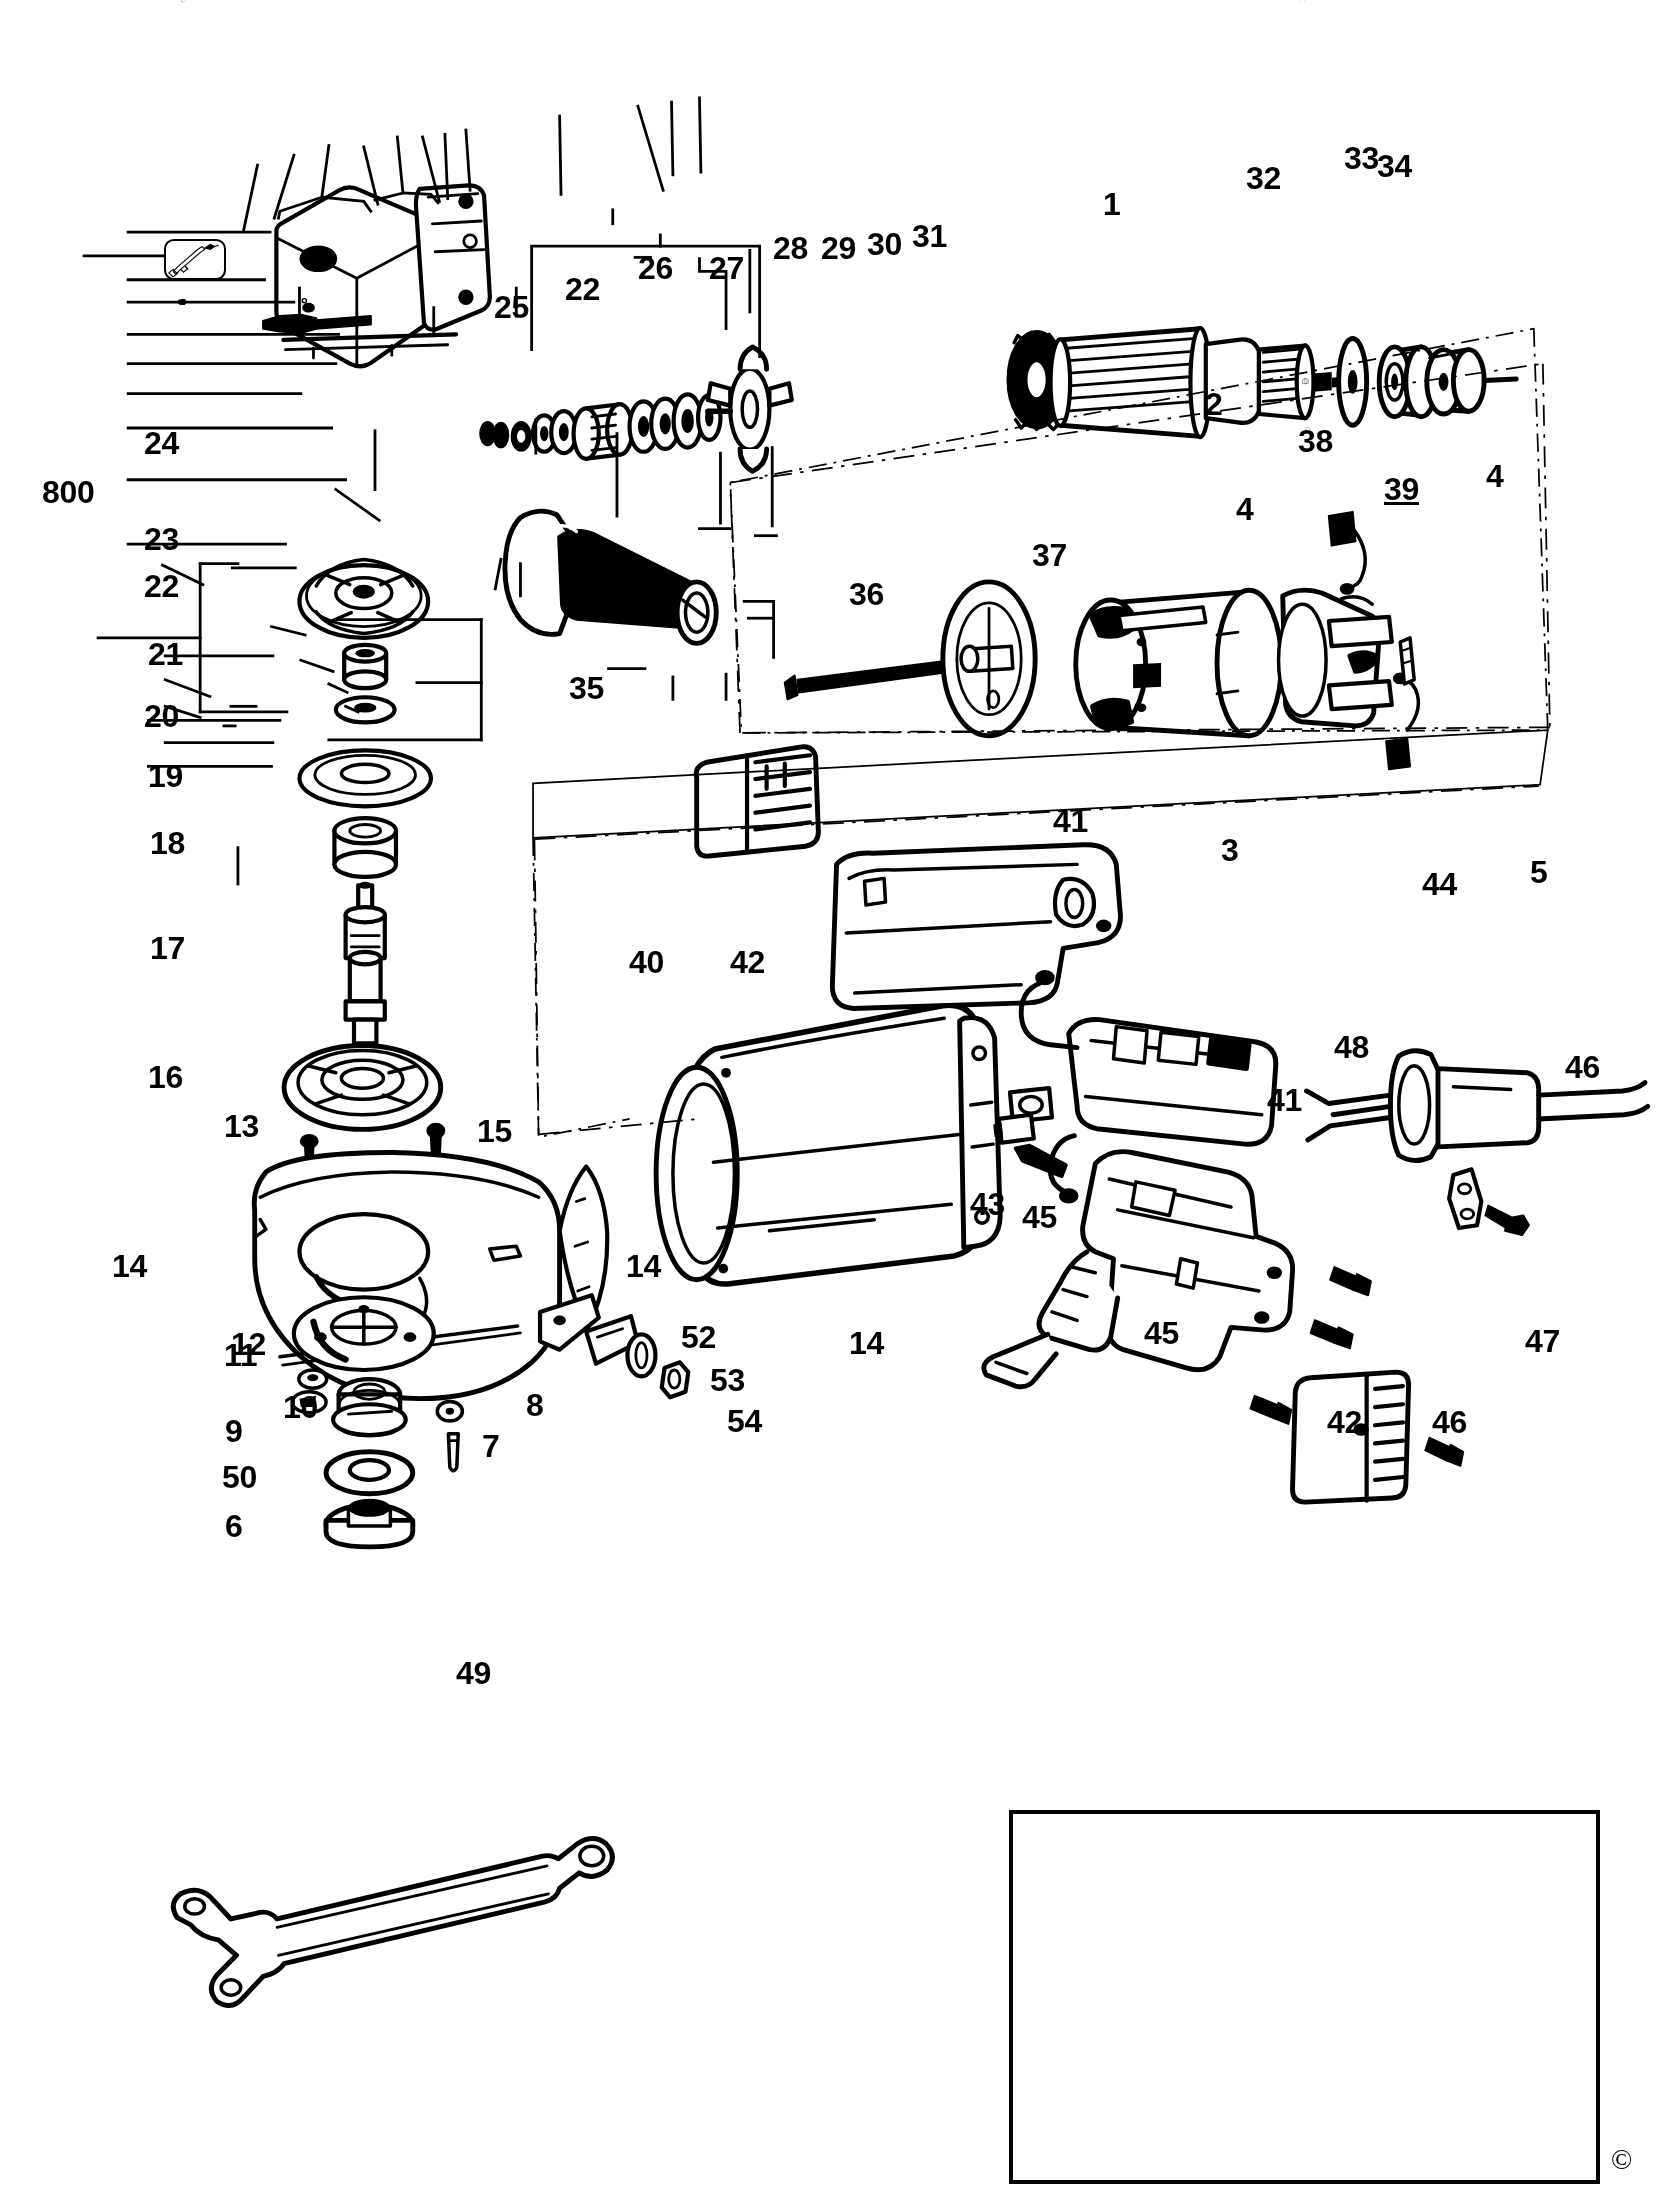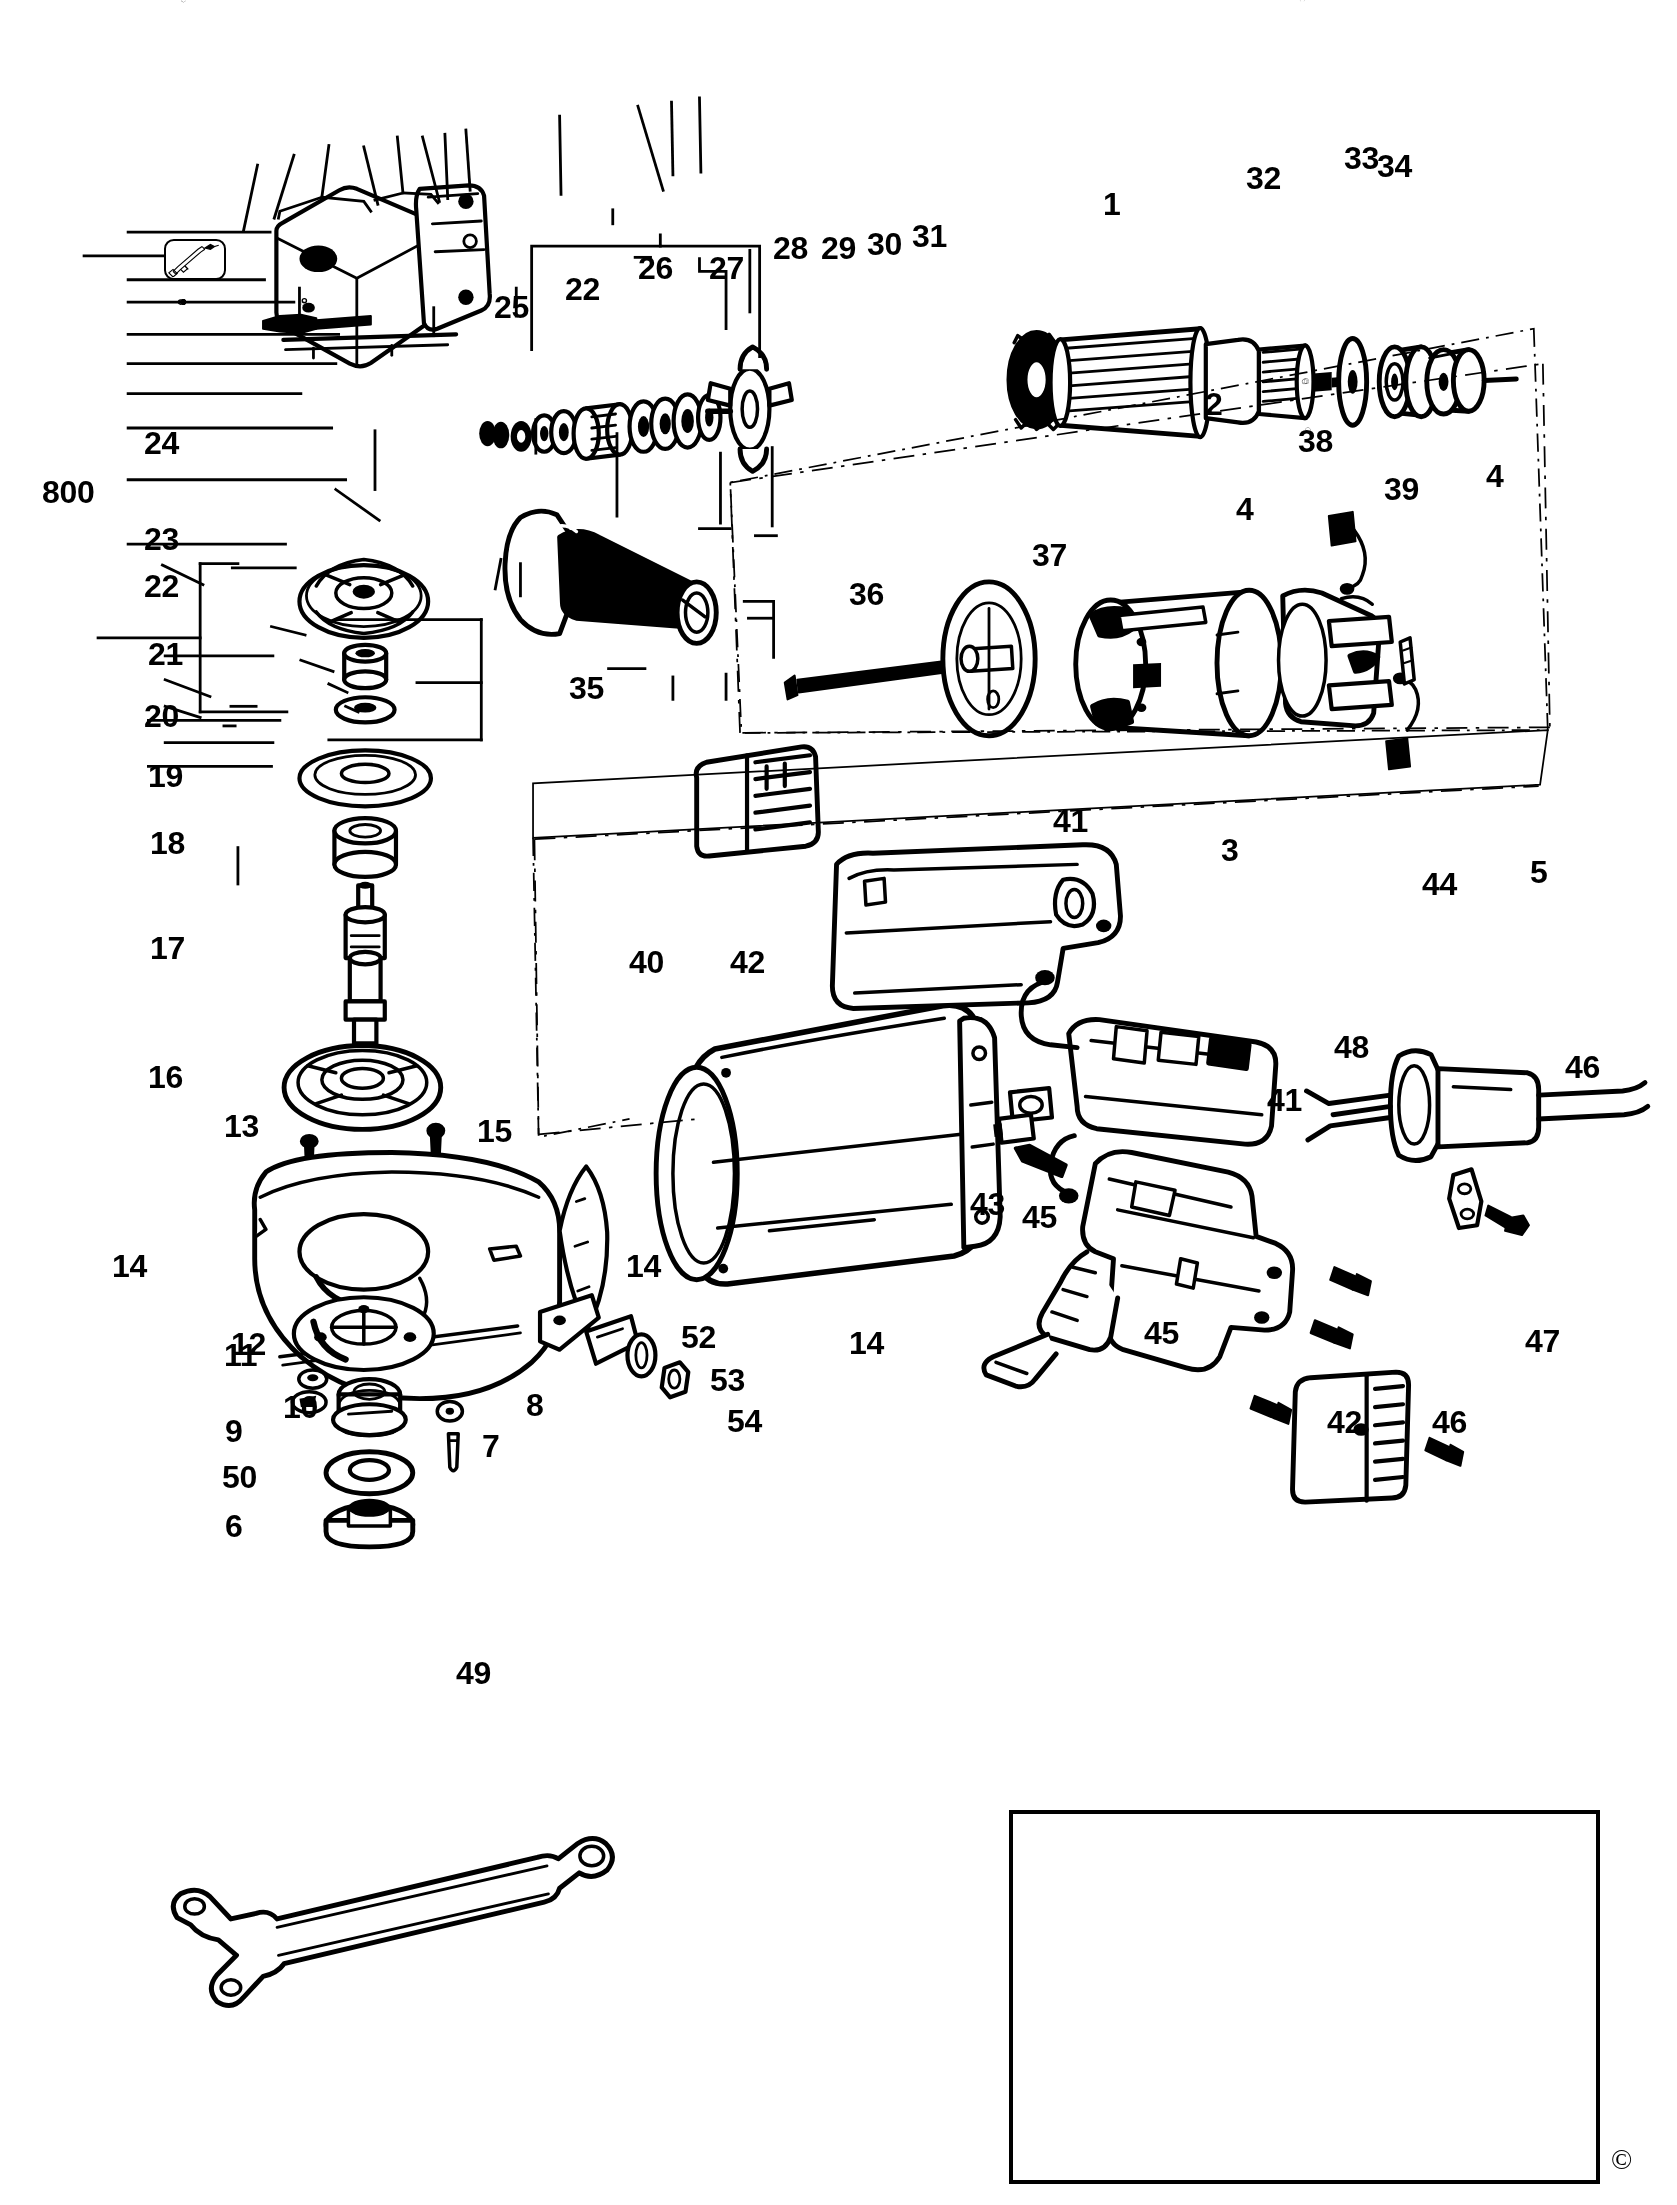--- a/index.html
+++ b/index.html
@@ -787,21 +787,21 @@
       <div class="lbl s3" style="left: 867px; top: 228px;">30</div>
       <div class="lbl s3" style="left: 912px; top: 220px;">31</div>
       <div class="lbl s3" style="left: 569px; top: 672px;">35</div>
       <div class="lbl s3" style="left: 1103px; top: 188px;">1</div>
       <div class="lbl s3" style="left: 1205px; top: 388px;">2</div>
       <div class="lbl s3" style="left: 1246px; top: 162px;">32</div>
       <div class="lbl s3" style="left: 1320px; top: 142px; margin-left: 24px;">33</div>
       <div class="lbl s3" style="left: 1377px; top: 150px;">34</div>
       <div class="lbl s3" style="left: 1298px; top: 425px;">38</div>
       <div class="lbl s3" style="left: 1236px; top: 493px;">4</div>
-      <div class="lbl s3" style="left: 1384px; top: 473px;">39</div>
+      <div class="lbl s3" style="left: 1384px; top: 473px; text-decoration: underline;">39</div>
       <div class="lbl s3" style="left: 1486px; top: 460px;">4</div>
       <div class="lbl s3" style="left: 849px; top: 578px;">36</div>
       <div class="lbl s3" style="left: 1012px; top: 539px; margin-left: 20px;">37</div>
       <div class="lbl s3" style="left: 629px; top: 946px;">40</div>
       <div class="lbl s3" style="left: 730px; top: 946px;">42</div>
       <div class="lbl s3" style="left: 1053px; top: 805px;">41</div>
       <div class="lbl s3" style="left: 1221px; top: 834px;">3</div>
       <div class="lbl s3" style="left: 1422px; top: 868px;">44</div>
       <div class="lbl s3" style="left: 1530px; top: 856px;">5</div>
       <div class="lbl s3" style="left: 1334px; top: 1031px;">48</div>

